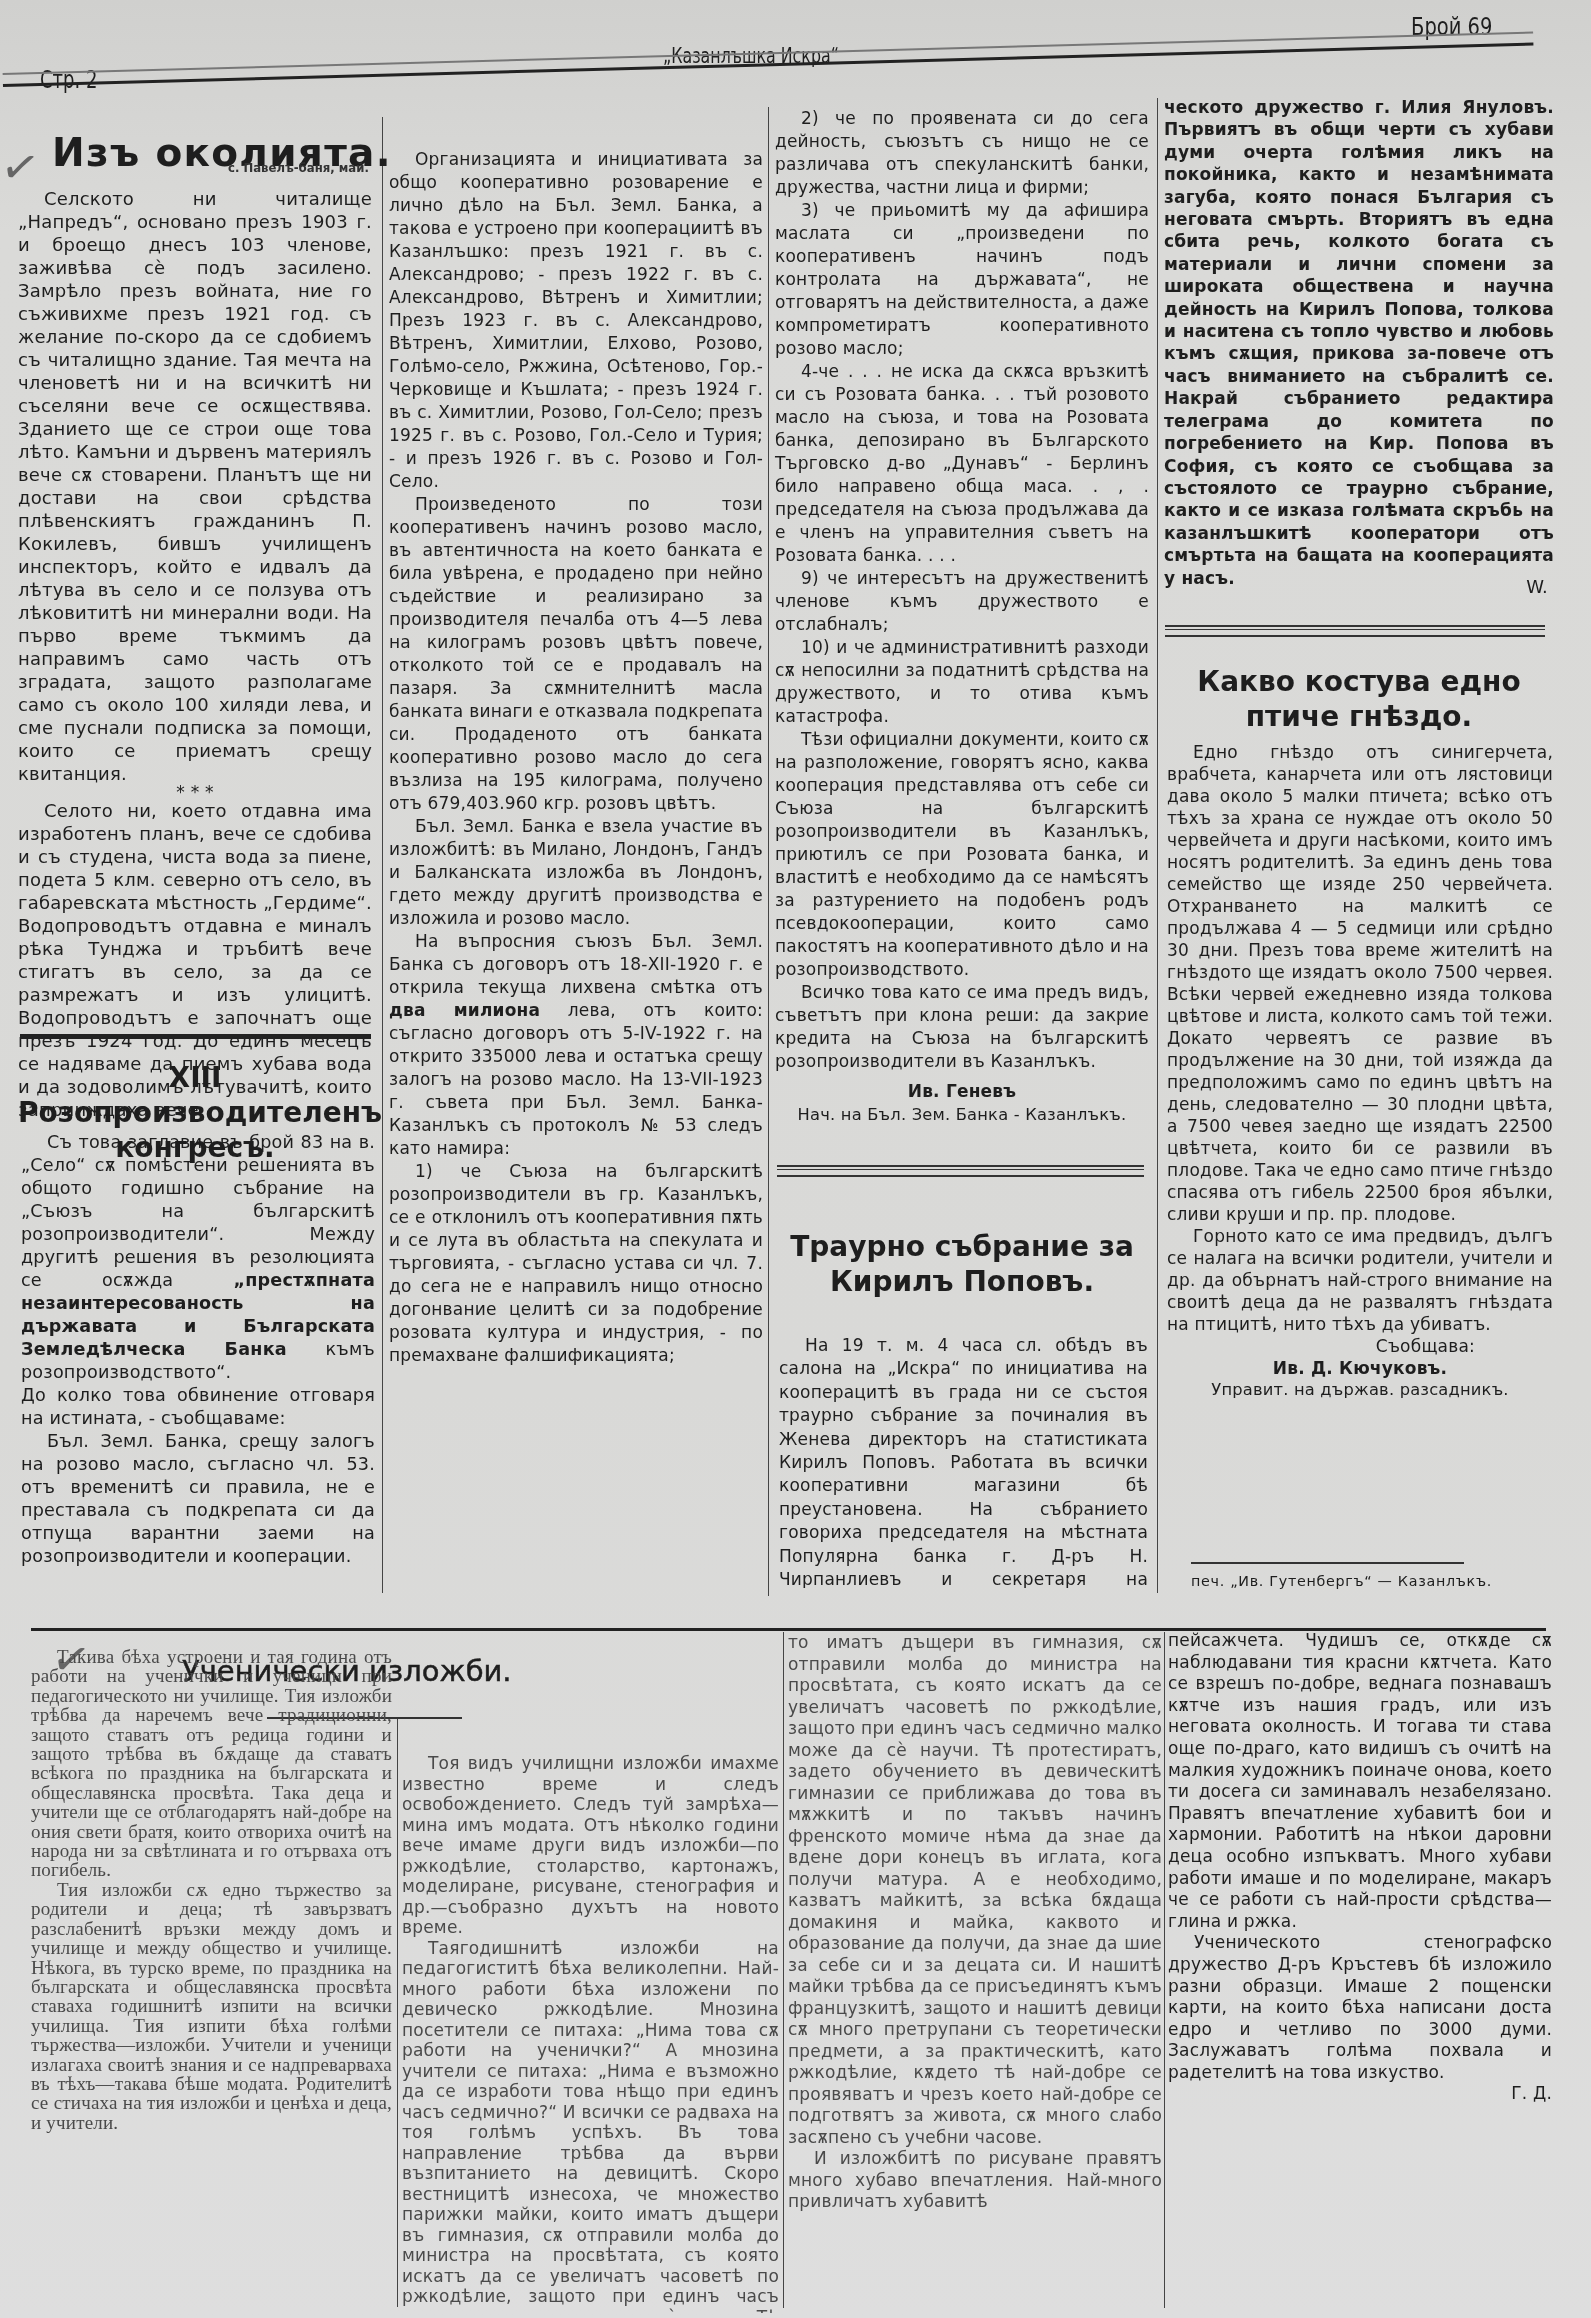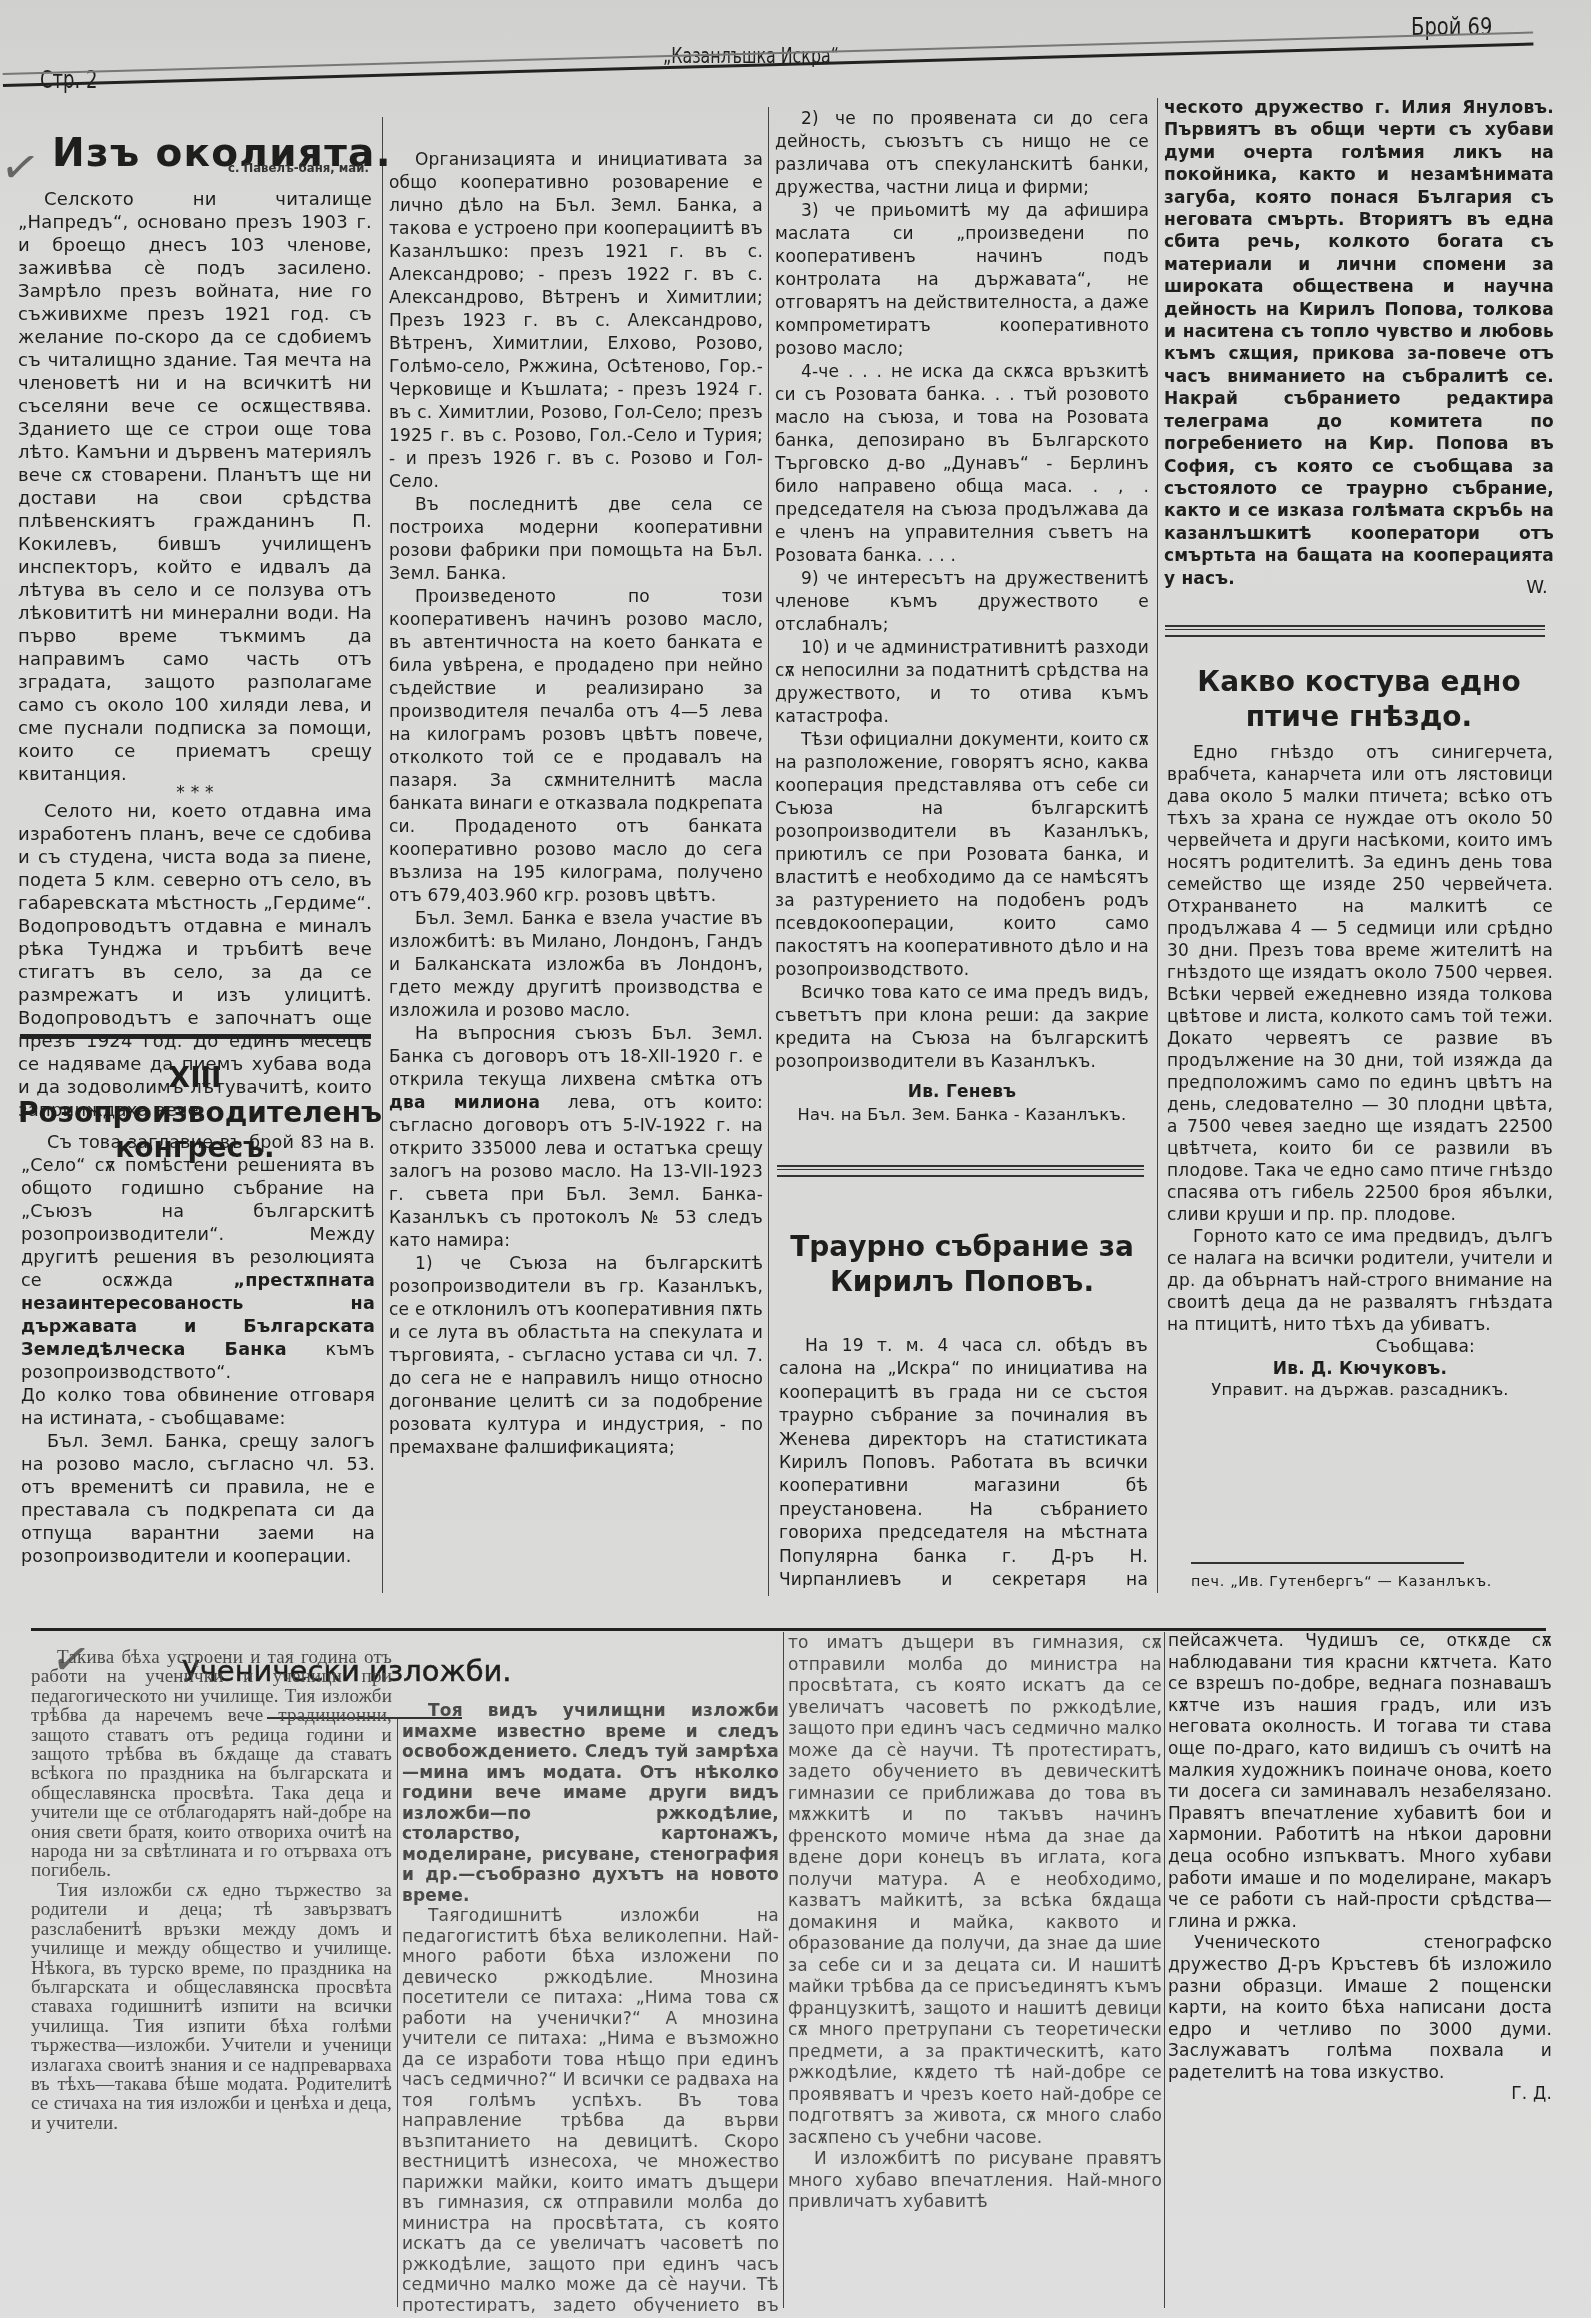--- a/index.html
+++ b/index.html
@@ -76,21 +76,20 @@
   <h2 class="title" style="left:18px; top:1060px; width:354px;">XIII Розопроизводителенъ конгресъ.</h2>
 
   <div class="col" style="left:21px; top:1131px; width:354px; font-size:17.6px;">
     <p><span>Съ това заглавие въ брой 83 на в. „Село“ сѫ помѣстени решенията въ общото годишно събрание на „Съюзъ на българскитѣ розопроизводители“. Между другитѣ решения въ резолюцията се осѫжда</span> <b>„престѫпната незаинтересованость на държавата и Българската Земледѣлческа Банка</b> <span>къмъ розопроизводството“.</span></p>
     <p class="noind">До колко това обвинение отговаря на истината, - съобщаваме:</p>
     <p>Бъл. Земл. Банка, срещу залогъ на розово масло, съгласно чл. 53. отъ временитѣ си правила, не е преставала съ подкрепата си да отпуща варантни заеми на розопроизводители и кооперации.</p>
   </div>
 
   <div class="col" style="left:389px; top:116px; width:374px; font-size:17px; line-height:23px;margin-top:32px;">
     <p>Организацията и инициативата за общо кооперативно розоварение е лично дѣло на Бъл. Земл. Банка, а такова е устроено при кооперациитѣ въ Казанлъшко: презъ 1921 г. въ с. Александрово; - презъ 1922 г. въ с. Александрово, Вѣтренъ и Химитлии; Презъ 1923 г. въ с. Александрово, Вѣтренъ, Химитлии, Елхово, Розово, Голѣмо-село, Ржжина, Осѣтеново, Гор.-Черковище и Къшлата; - презъ 1924 г. въ с. Химитлии, Розово, Гол-Село; презъ 1925 г. въ с. Розово, Гол.-Село и Турия; - и презъ 1926 г. въ с. Розово и Гол-Село.</p>
-    <p>Въ последнитѣ две села се построиха модерни кооперативни розови фабрики при помощьта на Бъл. Земл. Банка.</p>
     <p>Произведеното по този кооперативенъ начинъ розово масло, въ автентичноста на което банката е била увѣрена, е продадено при нейно съдействие и реализирано за производителя печалба отъ 4—5 лева на килограмъ розовъ цвѣтъ повече, отколкото той се е продавалъ на пазаря. За сѫмнителнитѣ масла банката винаги е отказвала подкрепата си. Продаденото отъ банката кооперативно розово масло до сега възлиза на 195 килограма, получено отъ 679,403.960 кгр. розовъ цвѣтъ.</p>
     <p>Бъл. Земл. Банка е взела участие въ изложбитѣ: въ Милано, Лондонъ, Гандъ и Балканската изложба въ Лондонъ, гдето между другитѣ производства е изложила и розово масло.</p>
     <p><span>На въпросния съюзъ Бъл. Земл. Банка съ договоръ отъ 18-XII-1920 г. е открила текуща лихвена смѣтка отъ</span> <b>два милиона</b> <span>лева, отъ които: съгласно договоръ отъ 5-IV-1922 г. на открито 335000 лева и остатъка срещу залогъ на розово масло. На 13-VII-1923 г. съвета при Бъл. Земл. Банка-Казанлъкъ съ протоколъ № 53 следъ като намира:</span></p>
     <p>1) че Съюза на българскитѣ розопроизводители въ гр. Казанлъкъ, се е отклонилъ отъ кооперативния пѫть и се лута въ областьта на спекулата и търговията, - съгласно устава си чл. 7. до сега не е направилъ нищо относно догонвание целитѣ си за подобрение розовата култура и индустрия, - по премахване фалшификацията;</p>
   </div>
 
   <div class="col" style="left:775px; top:107px; width:374px; font-size:17px; line-height:23px;">
     <p>2) че по проявената си до сега дейность, съюзътъ съ нищо не се различава отъ спекуланскитѣ банки, дружества, частни лица и фирми;</p>
     <p>3) че приьомитѣ му да афишира маслата си „произведени по кооперативенъ начинъ подъ контролата на държавата“, не отговарятъ на действителноста, а даже компрометиратъ кооперативното розово масло;</p>
     <p>4-че . . . не иска да скѫса връзкитѣ си съ Розовата банка. . . тъй розовото масло на съюза, и това на Розовата банка, депозирано въ Българското Търговско д-во „Дунавъ“ - Берлинъ било направено обща маса. . , . председателя на съюза продължава да е членъ на управителния съветъ на Розовата банка. . . .</p>
@@ -141,21 +140,21 @@
   <div class="vrule" style="left:397px; top:1719px; height:588px;"></div>
   <div class="vrule" style="left:783px; top:1632px; height:676px;"></div>
   <div class="vrule" style="left:1164px; top:1632px; height:676px;"></div>
 
   <div class="col faint" style="left:31px; top:1647px; width:361px; font-size:19px; line-height:19.4px; height:585px; overflow:hidden;font-family:Liberation Serif, serif;">
     <p>Такива бѣха устроени и тая година отъ работи на ученички и ученици при педагогическото ни училище. Тия изложби трѣбва да наречемъ вече традиционни, защото ставатъ отъ редица години и защото трѣбва въ бѫдаще да ставатъ всѣкога по праздника на българската и общеславянска просвѣта. Така деца и учители ще се отблагодарятъ най-добре на ония свети братя, които отвориха очитѣ на народа ни за свѣтлината и го отърваха отъ погибель.</p>
     <p>Тия изложби сѫ едно тържество за родители и деца; тѣ завързватъ разслабенитѣ връзки между домъ и училище и между общество и училище. Нѣкога, въ турско време, по праздника на българската и общеславянска просвѣта ставаха годишнитѣ изпити на всички училища. Тия изпити бѣха голѣми тържества—изложби. Учители и ученици излагаха своитѣ знания и се надпреварваха въ тѣхъ—такава бѣше модата. Родителитѣ се стичаха на тия изложби и ценѣха и деца, и учители.</p>
   </div>
 
   <div class="col faint" style="left:402px; top:1656px; width:377px; font-size:17px; line-height:20.5px; height:657px; overflow:hidden;">
-    <p style="margin-top:44px;font-weight:bold;">Тоя видъ училищни изложби имахме известно време и следъ освобождението. Следъ туй замрѣха—мина имъ модата. Отъ нѣколко години вече имаме други видъ изложби—по ржкодѣлие, столарство, картонажъ, моделиране, рисуване, стенография и др.—съобразно духътъ на новото време.</p>
+    <p style="margin-top:97px;">Тоя видъ училищни изложби имахме известно време и следъ освобождението. Следъ туй замрѣха—мина имъ модата. Отъ нѣколко години вече имаме други видъ изложби—по ржкодѣлие, столарство, картонажъ, моделиране, рисуване, стенография и др.—съобразно духътъ на новото време.</p>
     <p>Таягодишнитѣ изложби на педагогиститѣ бѣха великолепни. Най-много работи бѣха изложени по девическо ржкодѣлие. Мнозина посетители се питаха: „Нима това сѫ работи на ученички?“ А мнозина учители се питаха: „Нима е възможно да се изработи това нѣщо при единъ часъ седмично?“ И всички се радваха на тоя голѣмъ успѣхъ. Въ това направление трѣбва да върви възпитанието на девицитѣ. Скоро вестницитѣ изнесоха, че множество парижки майки, които иматъ дъщери въ гимназия, сѫ отправили молба до министра на просвѣтата, съ която искатъ да се увеличатъ часоветѣ по ржкодѣлие, защото при единъ часъ седмично малко може да сѐ научи. Тѣ протестиратъ, задето обучението въ девическитѣ гимназии се приближава до това въ мѫжкитѣ и по такъвъ начинъ френското момиче нѣма да знае да вдене дори конецъ въ иглата, кога получи матура. А е необходимо, казватъ майкитѣ, за всѣка бѫдаща домакиня и майка, каквото и образование да получи, да знае да шие за себе си и за децата си. И нашитѣ майки трѣбва да се присъединятъ къмъ французкитѣ, защото и нашитѣ девици сѫ много претрупани съ теоретически предмети, а за практическитѣ, като ржкодѣлие, кѫдето тѣ най-добре се проявяватъ и чрезъ което най-добре се подготвятъ за живота, сѫ много слабо засѫпено съ учебни часове.</p>
   </div>
 
   <div class="col faint" style="left:788px; top:1632px; width:374px; font-size:17px; line-height:21.5px; height:683px; overflow:hidden;">
     <p class="noind">то иматъ дъщери въ гимназия, сѫ отправили молба до министра на просвѣтата, съ която искатъ да се увеличатъ часоветѣ по ржкодѣлие, защото при единъ часъ седмично малко може да сѐ научи. Тѣ протестиратъ, задето обучението въ девическитѣ гимназии се приближава до това въ мѫжкитѣ и по такъвъ начинъ френското момиче нѣма да знае да вдене дори конецъ въ иглата, кога получи матура. А е необходимо, казватъ майкитѣ, за всѣка бѫдаща домакиня и майка, каквото и образование да получи, да знае да шие за себе си и за децата си. И нашитѣ майки трѣбва да се присъединятъ къмъ французкитѣ, защото и нашитѣ девици сѫ много претрупани съ теоретически предмети, а за практическитѣ, като ржкодѣлие, кѫдето тѣ най-добре се проявяватъ и чрезъ което най-добре се подготвятъ за живота, сѫ много слабо засѫпено съ учебни часове.</p>
     <p>И изложбитѣ по рисуване правятъ много хубаво впечатления. Най-много привличатъ хубавитѣ</p>
   </div>
 
   <div class="col" style="left:1168px; top:1630px; width:384px; font-size:17px; line-height:21.6px;">
     <p class="noind">пейсажчета. Чудишъ се, откѫде сѫ наблюдавани тия красни кѫтчета. Като се взрешъ по-добре, веднага познавашъ кѫтче изъ нашия градъ, или изъ неговата околность. И тогава ти става още по-драго, като видишъ съ очитѣ на малкия художникъ поиначе онова, което ти досега си заминавалъ незабелязано. Правятъ впечатление хубавитѣ бои и хармонии. Работитѣ на нѣкои даровни деца особно изпъкватъ. Много хубави работи имаше и по моделиране, макаръ че се работи съ най-прости срѣдства—глина и ржка.</p>

